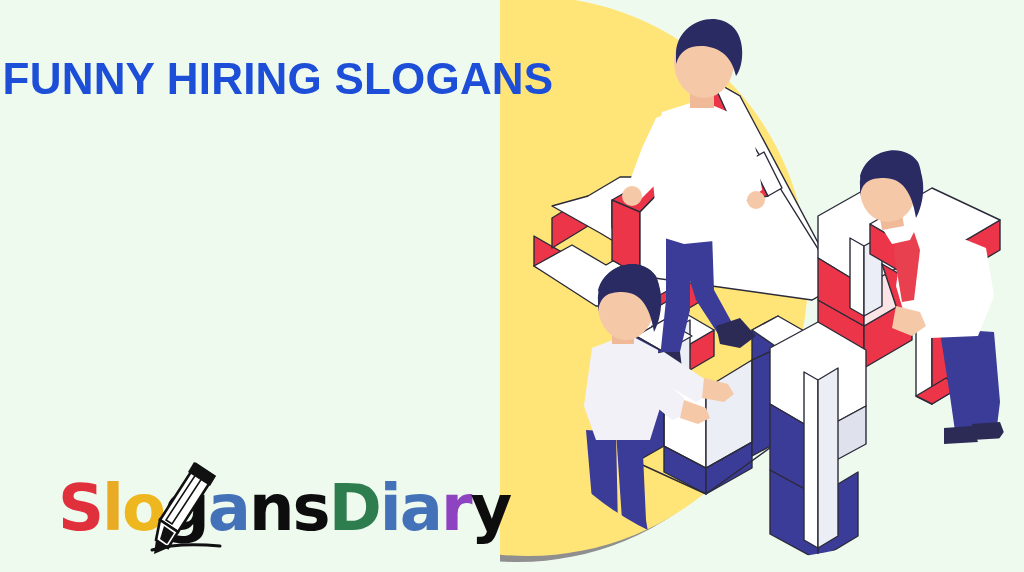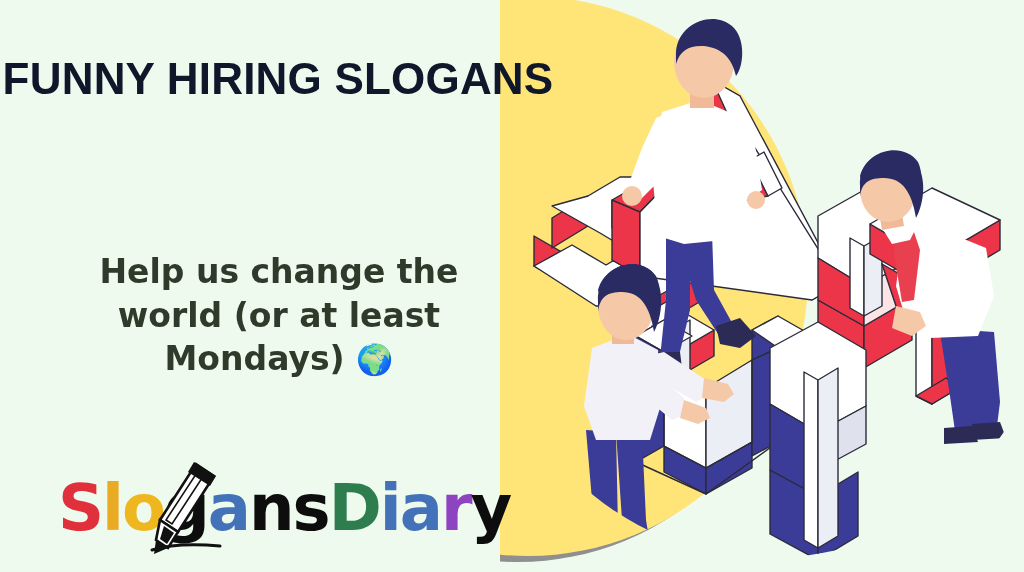--- a/index.html
+++ b/index.html
@@ -51,21 +51,21 @@
     height: 572px;
   }
 
   
   .headline {
     position: absolute;
     left: 0;
     top: 52px;
     width: 556px;
     text-align: center;
-    color: #0f172a;
+    color: #1d4ed8;
     font-family: "Liberation Sans Narrow", "Liberation Sans", sans-serif;
     font-weight: 700;
     font-size: 44px;
     line-height: 1.24;
     letter-spacing: 0.2px;
     text-transform: uppercase;
   }
   .headline .l2 { display: block; }
 
   .subhead {
@@ -284,28 +284,20 @@
         </g>
 
       </g>
     </svg>
   </div>
 
   <div class="headline">
     <span class="l1">Funny Hiring Slogans</span>
   </div>
 
-  <div class="subhead">
-    <div>Help us change the</div>
-    <div>world (or at least</div>
-    <div>
-      <span>Mondays)</span>
-      <span class="emoji">🌍</span>
-    </div>
-  </div>
 
   <div class="logo">
     <div class="logo-word">
       <span class="c-red">S</span><span class="c-yellow">l</span><span class="c-gold">o</span><span class="c-black">g</span><span class="c-blue">a</span><span class="c-black">n</span><span class="c-black">s</span><span class="c-green">D</span><span class="c-blue">i</span><span class="c-blue">a</span><span class="c-purple">r</span><span class="c-black">y</span>
     </div>
     <svg class="pen-icon" viewBox="0 0 78 92">
 
       <path d="M52 2 L70 14 L34 70 L16 58 Z" fill="#ffffff" stroke="#111" stroke-width="2.6"></path>
       <path d="M56 6 L62 10 L28 62 L22 58 Z" fill="#ffffff" stroke="#111" stroke-width="1.6"></path>
 

